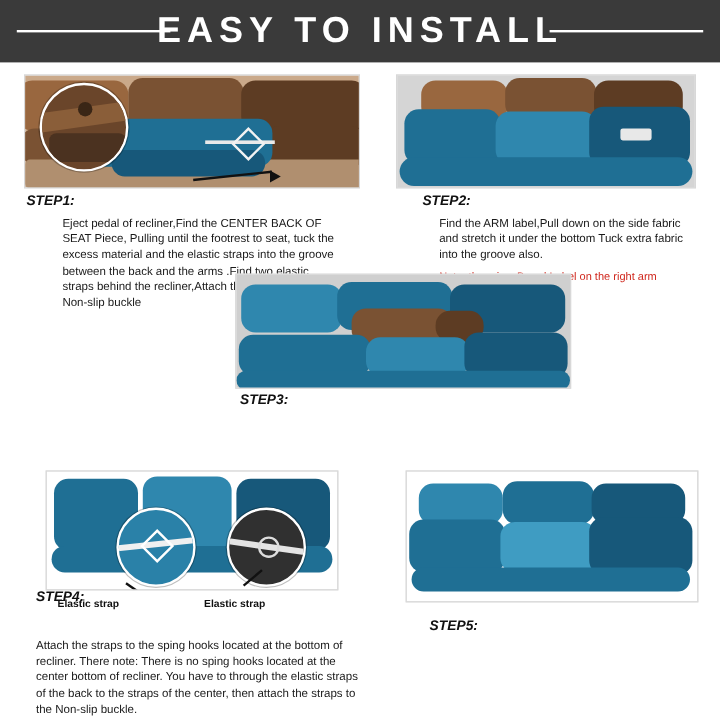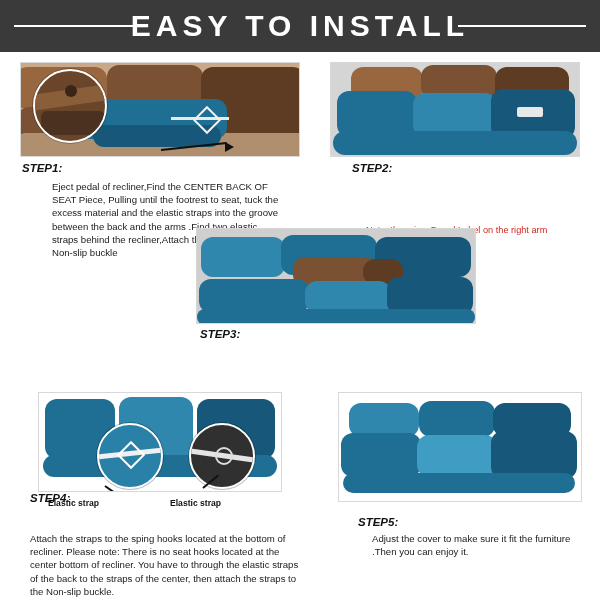--- a/index.html
+++ b/index.html
@@ -166,20 +166,21 @@
       <div class="cushion blue-d" style="left:160px; top:26px; width:84px; height:50px;"></div>
       <div class="cushion blue" style="left:2px; top:68px; width:244px; height:24px;"></div>
       <div style="position:absolute; left:186px; top:44px; width:26px; height:10px; background:#e8e8e8; border-radius:2px;"></div>
     </div>
   </div>
 
   <div class="step-title" style="left:22px; top:162px;">STEP1:</div>
   <div class="step-body" style="left:52px; top:180px; width:230px;">Eject pedal of recliner,Find the CENTER BACK OF SEAT Piece, Pulling until the footrest to seat, tuck the excess material and the elastic straps into the groove between the back and the arms .Find two elastic straps behind the recliner,Attach the straps to the Non-slip buckle</div>
 
   <div class="step-title" style="left:352px; top:162px;">STEP2:</div>
+  <div class="step-body" style="left:366px; top:180px; width:214px;">Find the ARM label,Pull down on the side fabric and stretch it under the bottom Tuck extra fabric into the groove also.</div>
   <div class="step-body note-red" style="left:366px; top:224px; width:218px;">Note: there is a Brand Label  on the right arm</div>
 
   <div class="photo" style="left:196px; top:228px; width:280px; height:96px;">
     <div class="sofa" style="left:0; top:0; width:278px; height:94px; background:#cfcfcf;">
       <div class="cushion blue-l" style="left:4px; top:8px; width:84px; height:40px;"></div>
       <div class="cushion blue" style="left:84px; top:6px; width:96px; height:40px;"></div>
       <div class="cushion blue-d" style="left:178px; top:8px; width:96px; height:40px;"></div>
       <div class="cushion brown" style="left:96px; top:28px; width:84px; height:30px;"></div>
       <div class="cushion brown-d" style="left:166px; top:30px; width:40px; height:26px;"></div>
       <div class="cushion blue" style="left:2px; top:50px; width:110px; height:34px;"></div>
@@ -221,18 +222,17 @@
       <div class="cushion blue" style="left:80px; top:8px; width:76px; height:36px;"></div>
       <div class="cushion blue-d" style="left:154px; top:10px; width:78px; height:34px;"></div>
       <div class="cushion blue" style="left:2px; top:40px; width:80px; height:44px;"></div>
       <div class="cushion blue-ll" style="left:78px; top:42px; width:80px; height:42px;"></div>
       <div class="cushion blue-d" style="left:152px; top:38px; width:86px; height:48px;"></div>
       <div class="cushion blue" style="left:4px; top:80px; width:232px; height:20px;"></div>
     </div>
   </div>
 
   <div class="step-title" style="left:30px; top:492px;">STEP4:</div>
-  <div class="step-body" style="left:30px; top:532px; width:276px;">Attach the straps to the sping hooks located at the bottom of recliner. Please note: There is no seat hooks located at the center bottom of recliner. You have to through the elastic straps of the back to the straps of the center, then attach the straps to the  Non-slip buckle.</div>
+  <div class="step-body" style="left:30px; top:532px; width:276px;">Attach the straps to the sping hooks located at the bottom of recliner. There note: There is no sping hooks located at the center bottom of recliner. You have to through the elastic straps of the back to the straps of the center, then attach the straps to the  Non-slip buckle.</div>
 
   <div class="step-title" style="left:358px; top:516px;">STEP5:</div>
-  <div class="step-body" style="left:372px; top:532px; width:208px;">Adjust the cover to make sure it fit the furniture .Then you can enjoy it.</div>
 
 </div>
 
 </body></html>

